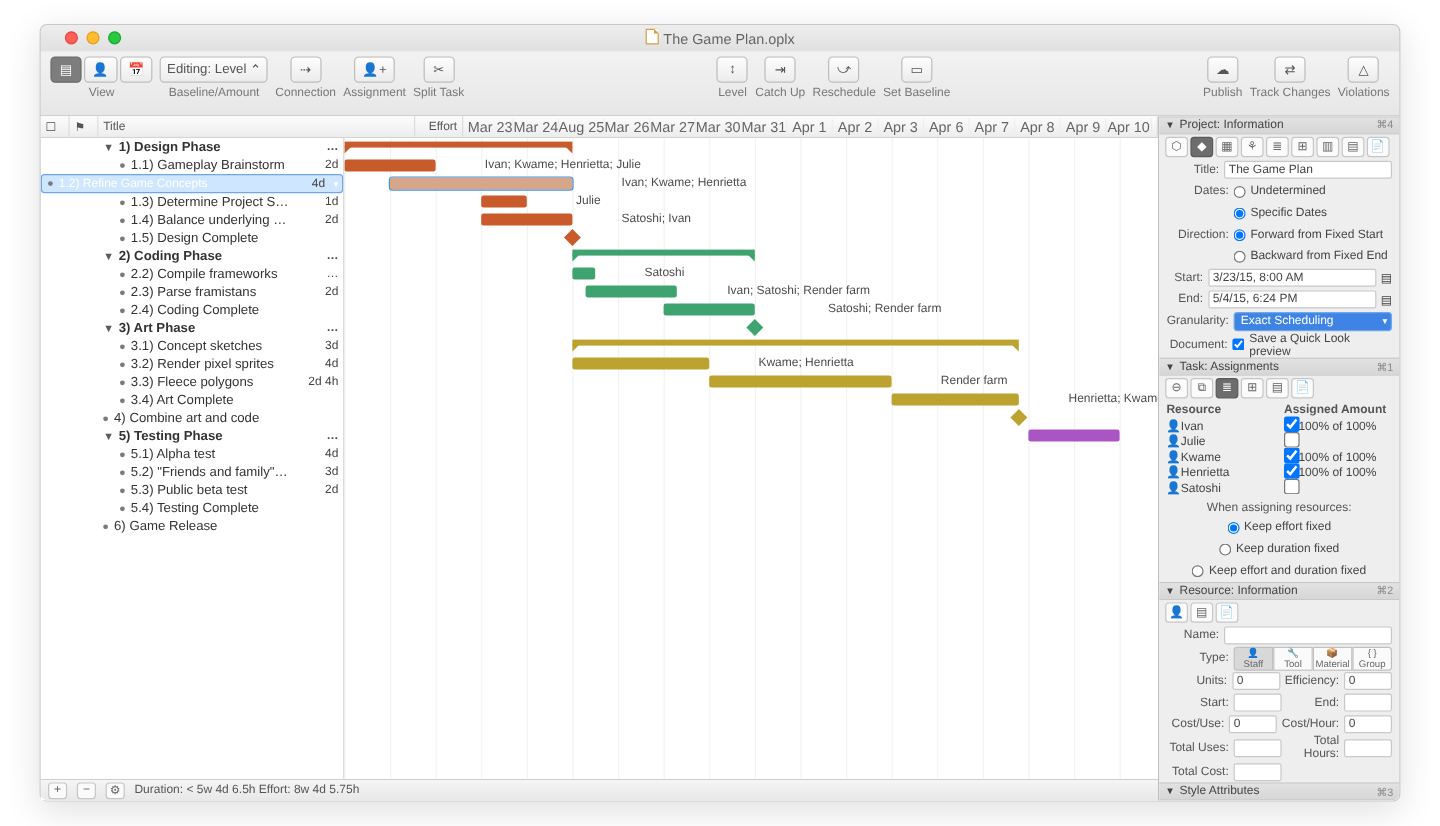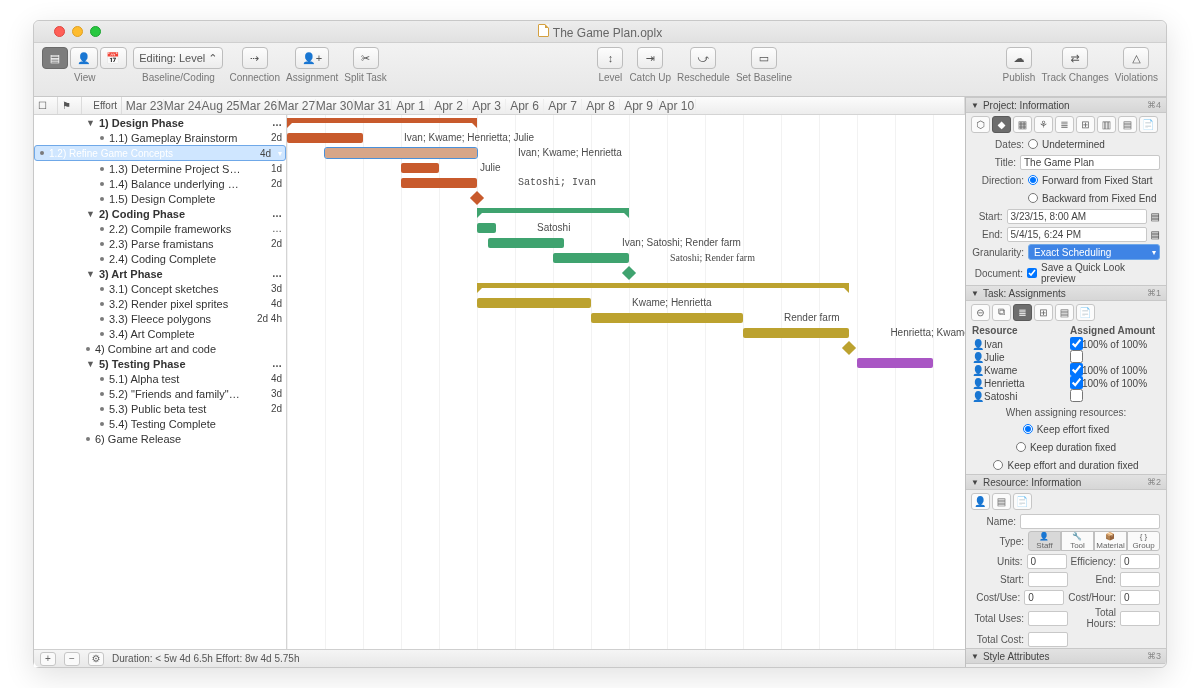--- a/index.html
+++ b/index.html
@@ -99,21 +99,21 @@
     <div class="tgroup">
       <div class="tbtns">
         <div class="tbtn dark">▤</div>
         <div class="tbtn">👤</div>
         <div class="tbtn">📅</div>
       </div>
       <div class="tlabel">View</div>
     </div>
     <div class="tgroup">
       <div class="tbtn" style="width:90px"><span>Editing:</span>&nbsp;<span>Level</span>&nbsp;⌃</div>
-      <div class="tlabel">Baseline/Coding</div>
+      <div class="tlabel">Baseline/Amount</div>
     </div>
     <div class="tgroup">
         <div class="tbtn">⇢</div>
         <div class="tlabel">Connection</div>
       </div>
     <div class="tgroup">
         <div class="tbtn">👤+</div>
         <div class="tlabel">Assignment</div>
       </div>
     <div class="tgroup">
@@ -150,20 +150,21 @@
         <div class="tbtn">△</div>
         <div class="tlabel">Violations</div>
       </div>
   </div>
 
   <div class="content">
     <div class="main">
       <div class="cols-hdr">
         <div class="col-chk">☐</div>
         <div class="col-flag">⚑</div>
+        <div class="col-title">Title</div>
         <div class="col-effort">Effort</div>
         <div class="gantt-hdr" id="gantt-hdr">
             <div class="gcol">Mar 23</div>
             <div class="gcol">Mar 24</div>
             <div class="gcol">Aug 25</div>
             <div class="gcol">Mar 26</div>
             <div class="gcol">Mar 27</div>
             <div class="gcol">Mar 30</div>
             <div class="gcol">Mar 31</div>
             <div class="gcol">Apr 1</div>
@@ -311,29 +312,29 @@
               <div class="line" style="left: 646px;"></div>
             </div>
         <div class="bar group" style="top: 3px; left: 0px; width: 190px; background: rgb(200, 90, 44); color: rgb(200, 90, 44);"></div>
             <div class="bar" style="top: 18px; left: 0px; width: 76px; background: rgb(200, 90, 44); color: rgb(200, 90, 44);"></div>
             <div class="blabel" style="top: 17px; left: 80px;">Ivan; Kwame; Henrietta; Julie</div>
             <div class="bar" style="top: 33px; left: 38px; width: 152px; background: rgb(215, 166, 136); color: rgb(200, 90, 44); outline: rgb(74, 144, 217) solid 1px;"></div>
             <div class="blabel" style="top: 32px; left: 194px;">Ivan; Kwame; Henrietta</div>
             <div class="bar" style="top: 48px; left: 114px; width: 38px; background: rgb(200, 90, 44); color: rgb(200, 90, 44);"></div>
             <div class="blabel" style="top: 47px; left: 156px;">Julie</div>
             <div class="bar" style="top: 63px; left: 114px; width: 76px; background: rgb(200, 90, 44); color: rgb(200, 90, 44);"></div>
-            <div class="blabel" style="top: 62px; left: 194px; font-family: Liberation Mono, monospace;">Satoshi; Ivan</div>
+            <div class="blabel" style="top: 62px; left: 194px;">Satoshi; Ivan</div>
             <div class="milestone" style="top: 78px; left: 185px; background: rgb(200, 90, 44);"></div>
             <div class="bar group" style="top: 93px; left: 190px; width: 152px; background: rgb(63, 163, 111); color: rgb(63, 163, 111);"></div>
             <div class="bar" style="top: 108px; left: 190px; width: 19px; background: rgb(63, 163, 111); color: rgb(63, 163, 111);"></div>
             <div class="blabel" style="top: 107px; left: 213px;">Satoshi</div>
             <div class="bar" style="top: 123px; left: 201.4px; width: 76px; background: rgb(63, 163, 111); color: rgb(63, 163, 111);"></div>
-            <div class="blabel" style="top: 122px; left: 298px;">Ivan; Satoshi; Render farm</div>
+            <div class="blabel" style="top: 122px; left: 282px;">Ivan; Satoshi; Render farm</div>
             <div class="bar" style="top: 138px; left: 266px; width: 76px; background: rgb(63, 163, 111); color: rgb(63, 163, 111);"></div>
-            <div class="blabel" style="top: 137px; left: 346px; font-family: Liberation Serif, serif;">Satoshi; Render farm</div>
+            <div class="blabel" style="top: 137px; left: 366px;">Satoshi; Render farm</div>
             <div class="milestone" style="top: 153px; left: 337px; background: rgb(63, 163, 111);"></div>
             <div class="bar group" style="top: 168px; left: 190px; width: 372.4px; background: rgb(188, 162, 47); color: rgb(188, 162, 47);"></div>
             <div class="bar" style="top: 183px; left: 190px; width: 114px; background: rgb(188, 162, 47); color: rgb(188, 162, 47);"></div>
             <div class="blabel" style="top: 182px; left: 308px;">Kwame; Henrietta</div>
             <div class="bar" style="top: 198px; left: 304px; width: 152px; background: rgb(188, 162, 47); color: rgb(188, 162, 47);"></div>
             <div class="blabel" style="top: 197px; left: 460px;">Render farm</div>
             <div class="bar" style="top: 213px; left: 456px; width: 106.4px; background: rgb(188, 162, 47); color: rgb(188, 162, 47);"></div>
             <div class="blabel" style="top: 212px; left: 566.4px;">Henrietta; Kwame</div>
             <div class="milestone" style="top: 228px; left: 557.4px; background: rgb(188, 162, 47);"></div>
             <div class="bar" style="top: 243px; left: 570px; width: 76px; background: rgb(169, 86, 196); color: rgb(169, 86, 196);"></div>
@@ -358,27 +359,32 @@
         <div class="iconbtn active">◆</div>
         <div class="iconbtn">▦</div>
         <div class="iconbtn">⚘</div>
         <div class="iconbtn">≣</div>
         <div class="iconbtn">⊞</div>
         <div class="iconbtn">▥</div>
         <div class="iconbtn">▤</div>
         <div class="iconbtn">📄</div>
       </div>
       <div class="formrow">
+          <div class="flabel">Title:</div>
+          <input class="inp" value="The Game Plan" style="">
+        </div>
+      <div class="formrow">
           <div class="flabel">Dates:</div>
           <input type="radio" class="radio" style="">
           <span>Undetermined</span>
         </div>
       <div class="formrow">
-          <div class="flabel">Title:</div>
-          <input class="inp" value="The Game Plan" style="">
+          <div class="flabel"></div>
+          <input type="radio" class="radio" checked="" style="">
+          <span>Specific Dates</span>
         </div>
       <div class="formrow">
           <div class="flabel">Direction:</div>
           <input type="radio" class="radio" checked="" style="">
           <span>Forward from Fixed Start</span>
         </div>
       <div class="formrow">
           <div class="flabel"></div>
           <input type="radio" class="radio" style="">
           <span>Backward from Fixed End</span>

